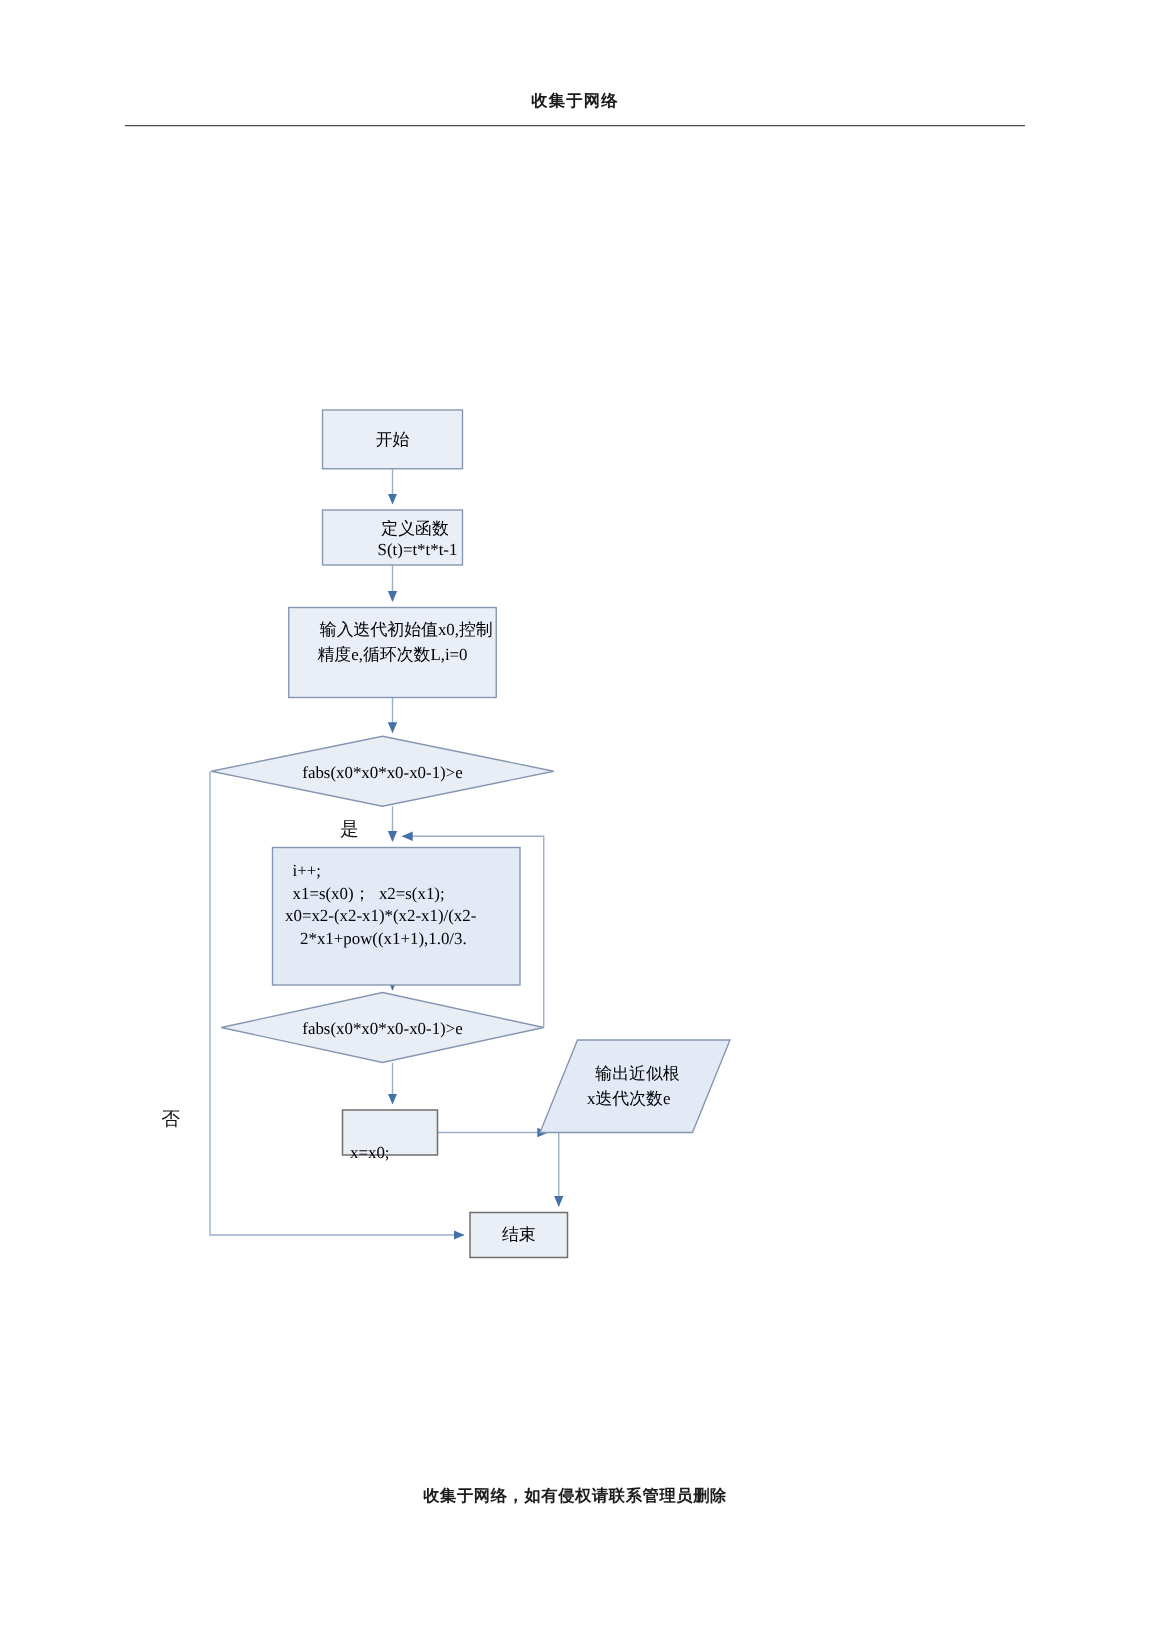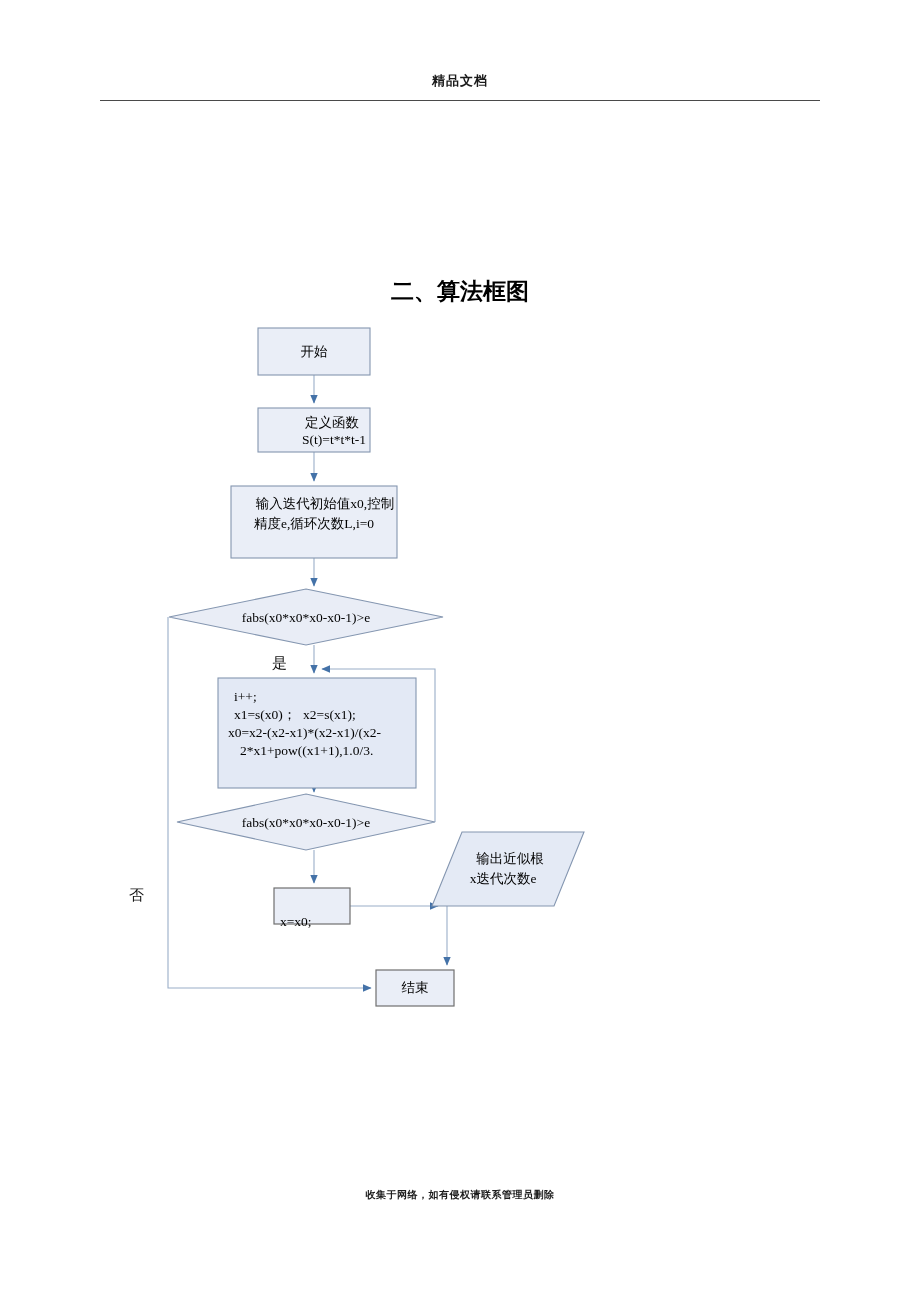--- a/index.html
+++ b/index.html
@@ -46,21 +46,21 @@
 
   
   .doc-footer {
     position: absolute;
     left: 100px;
     top: 1188px;
     width: 720px;
     text-align: center;
     font-family: "DejaVu Sans", "Liberation Sans", sans-serif;
     font-weight: bold;
-    font-size: 10px;
+    font-size: 13px;
     letter-spacing: 0.5px;
     color: #1c1c1c;
   }
 
   
   .section-title {
     position: absolute;
     left: 180px;
     top: 276px;
     width: 560px;
@@ -103,24 +103,23 @@
     font-family: "DejaVu Sans", "Liberation Sans", sans-serif;
     font-size: 15px;
     color: #111111;
   }
 </style>
 </head>
 <body>
 
 <div class="page">
 
-  <div class="doc-header">精品文档</div>
+  <div class="doc-header">收集于网络</div>
   <div class="header-rule"></div>
 
-  <div class="section-title">二、算法框图</div>
 
   <div class="flow">
     <svg width="920" height="1300" viewBox="0 0 920 1300">
       <defs>
         <marker id="arrowhead" markerWidth="9" markerHeight="9" refX="7.4" refY="4" orient="auto">
           <path d="M0,0.6 L8,4 L0,7.4 Z" fill="#4472a8"></path>
         </marker>
       </defs>
 
       <g stroke="#9aaec8" stroke-width="1.1" fill="none">

